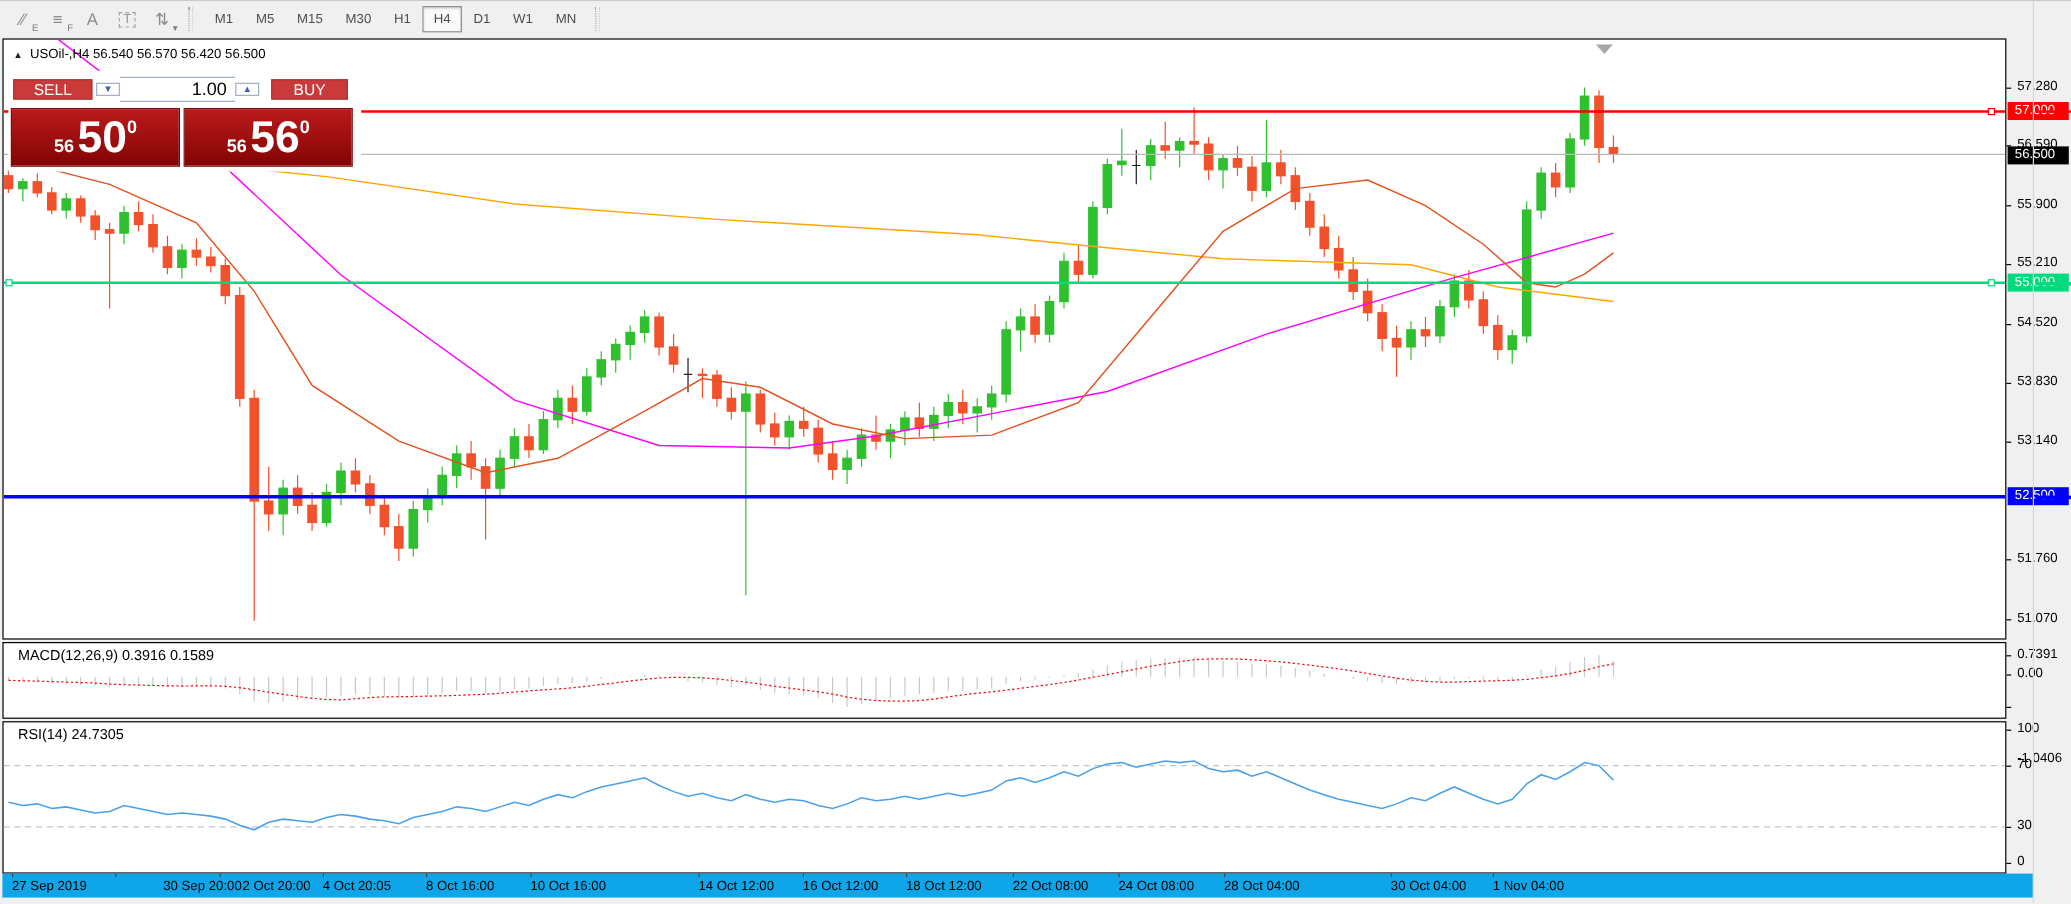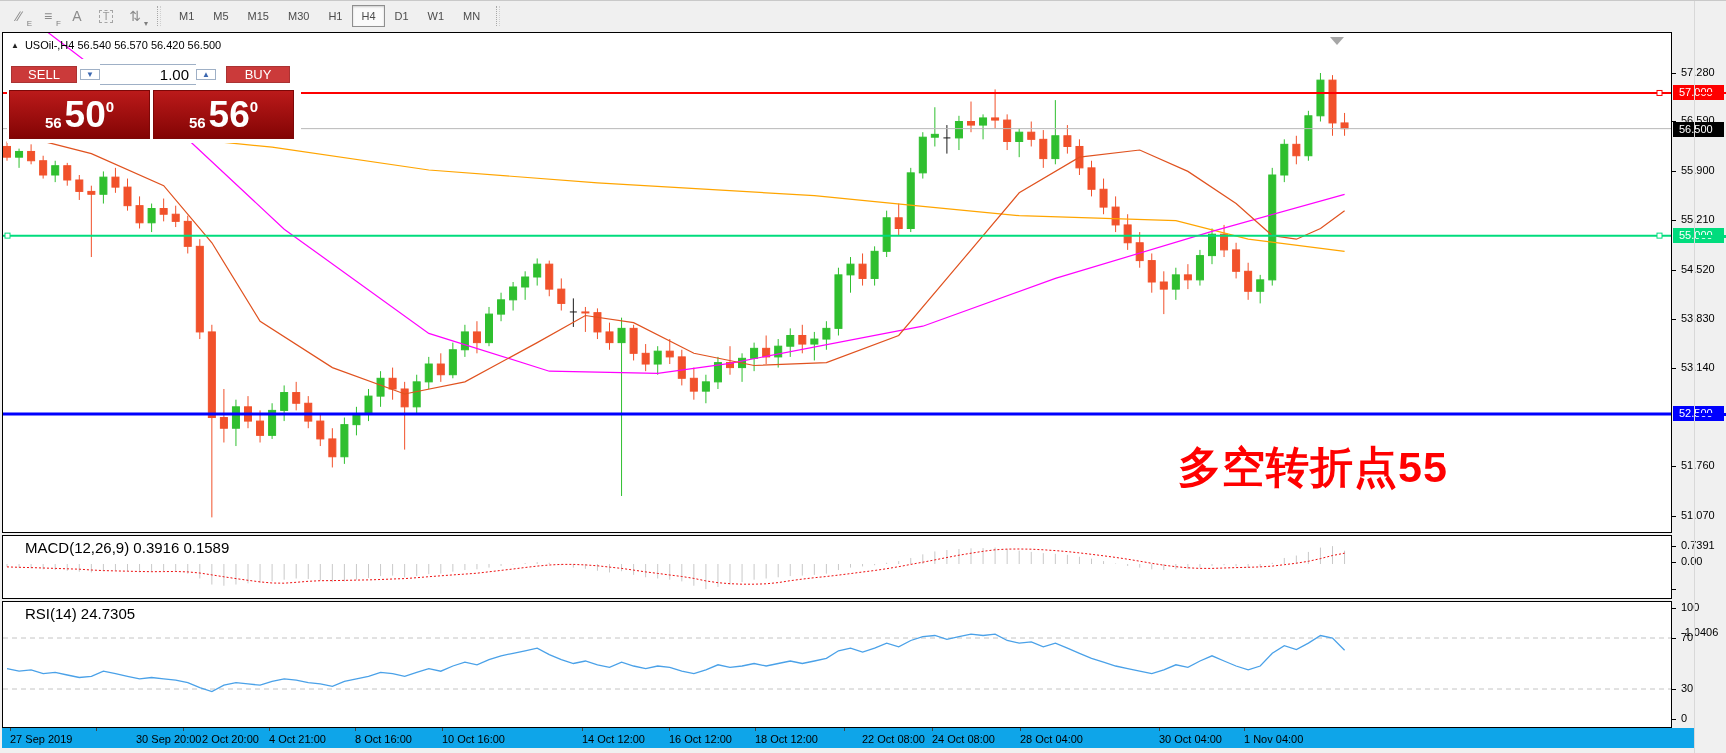--- a/index.html
+++ b/index.html
@@ -13,21 +13,21 @@
   .toolbtn .sub{position:absolute;right:0;bottom:-1px;font-size:8px;color:#7d7d7d;}
   .tsep{width:4px;height:20px;border-left:1px dotted #a8a8a8;border-right:1px dotted #cfcfcf;margin:0 9px 0 6px;}
   .tfbtn{padding:4px 8px;font-size:11px;color:#4c4c4c;margin-right:1px;border:1px solid transparent;background:transparent;font-family:inherit;}
   .tfbtn.active{border:1px solid #8f8f8f;background:#fafafa;box-shadow:inset 0 1px 2px rgba(0,0,0,.18);}
   
   .panel{position:absolute;background:#fff;border:1px solid #000;}
   #main-panel{left:2px;top:31px;width:1670px;height:501px;}
   #macd-panel{left:2px;top:534px;width:1670px;height:64px;}
   #rsi-panel{left:2px;top:600px;width:1670px;height:127px;}
   .panel svg{position:absolute;left:0;top:0;}
-  .panel-label{position:absolute;left:22px;top:3px;font-size:15px;color:#000;z-index:5;white-space:nowrap;}
+  .panel-label{position:absolute;left:12px;top:3px;font-size:12px;color:#000;z-index:5;white-space:nowrap;}
   .chart-header{position:absolute;left:8px;top:6px;font-size:11px;color:#000;z-index:6;display:flex;gap:6px;align-items:center;white-space:nowrap;}
   .hdr-arrow{font-size:8px;color:#222;}
   
   .trade-panel{position:absolute;left:4px;top:26px;width:294px;height:84px;background:#fff;z-index:7;}
   .tp-row{position:absolute;left:4px;top:3px;height:24px;display:flex;align-items:center;border-radius:12px;}
   .tp-btn{width:66px;border:1px solid #a33;background:#cb3a3a;color:#fff;font-size:13px;font-family:inherit;padding:0;}
   .tp-btn.buy{width:64px;margin-left:10px;}
   .tp-spin{width:20px;border:1px solid #9fb0c6;background:#fff;color:#3b67b0;font-size:8px;padding:0;}
   .tp-spin.down{margin-left:3px;}
   .tp-vol{width:96px;border:1px solid #9fb0c6;border-left:none;border-right:none;font-size:15px;text-align:right;padding-right:7px;color:#000;font-family:inherit;}
@@ -525,43 +525,42 @@
       <div class="badge" style="top:405px;background:#0000fe;">52.500</div>
     </div>
   <div class="date-axis" id="date-axis">
       <div class="dtick" style="left:8px;"></div>
       <div class="dlabel" style="left:8px;">27 Sep 2019</div>
       <div class="dtick" style="left:94px;"></div>
       <div class="dlabel" style="left:94px;margin-left:40px;">30 Sep 20:00</div>
       <div class="dtick" style="left:181px;"></div>
       <div class="dlabel" style="left:181px;margin-left:19px;">2 Oct 20:00</div>
       <div class="dtick" style="left:267px;"></div>
-      <div class="dlabel" style="left:267px;">4 Oct 21:00</div>
+      <div class="dlabel" style="left:267px;">4 Oct 20:05</div>
       <div class="dtick" style="left:353px;"></div>
       <div class="dlabel" style="left:353px;">8 Oct 16:00</div>
       <div class="dtick" style="left:440px;"></div>
       <div class="dlabel" style="left:440px;">10 Oct 16:00</div>
       <div class="dtick" style="left:580px;"></div>
       <div class="dlabel" style="left:580px;">14 Oct 12:00</div>
       <div class="dtick" style="left:667px;"></div>
       <div class="dlabel" style="left:667px;">16 Oct 12:00</div>
       <div class="dtick" style="left:753px;"></div>
       <div class="dlabel" style="left:753px;">18 Oct 12:00</div>
       <div class="dtick" style="left:842px;"></div>
-      <div class="dlabel" style="left:860px;text-align:right;">22 Oct 08:00</div>
+      <div class="dlabel" style="left:842px;text-align:right;">22 Oct 08:00</div>
       <div class="dtick" style="left:930px;"></div>
       <div class="dlabel" style="left:930px;text-align:right;">24 Oct 08:00</div>
       <div class="dtick" style="left:1018px;"></div>
       <div class="dlabel" style="left:1018px;">28 Oct 04:00</div>
       <div class="dtick" style="left:1157px;"></div>
       <div class="dlabel" style="left:1157px;">30 Oct 04:00</div>
       <div class="dtick" style="left:1242px;"></div>
       <div class="dlabel" style="left:1242px;">1 Nov 04:00</div>
     </div>
 
   <div class="vdivider"></div>
   <div id="stubs"></div>
 
-  <div class="annotation">多空转折点55</div>
 <div class="stub" style="top:91px;height:2px;background:#fe0000;"></div>
     <div class="stub" style="top:234px;height:3px;background:#00dc7d;"></div>
     <div class="stub" style="top:412px;height:3px;background:#0000fe;"></div>
   </div>
 
 </body></html>

